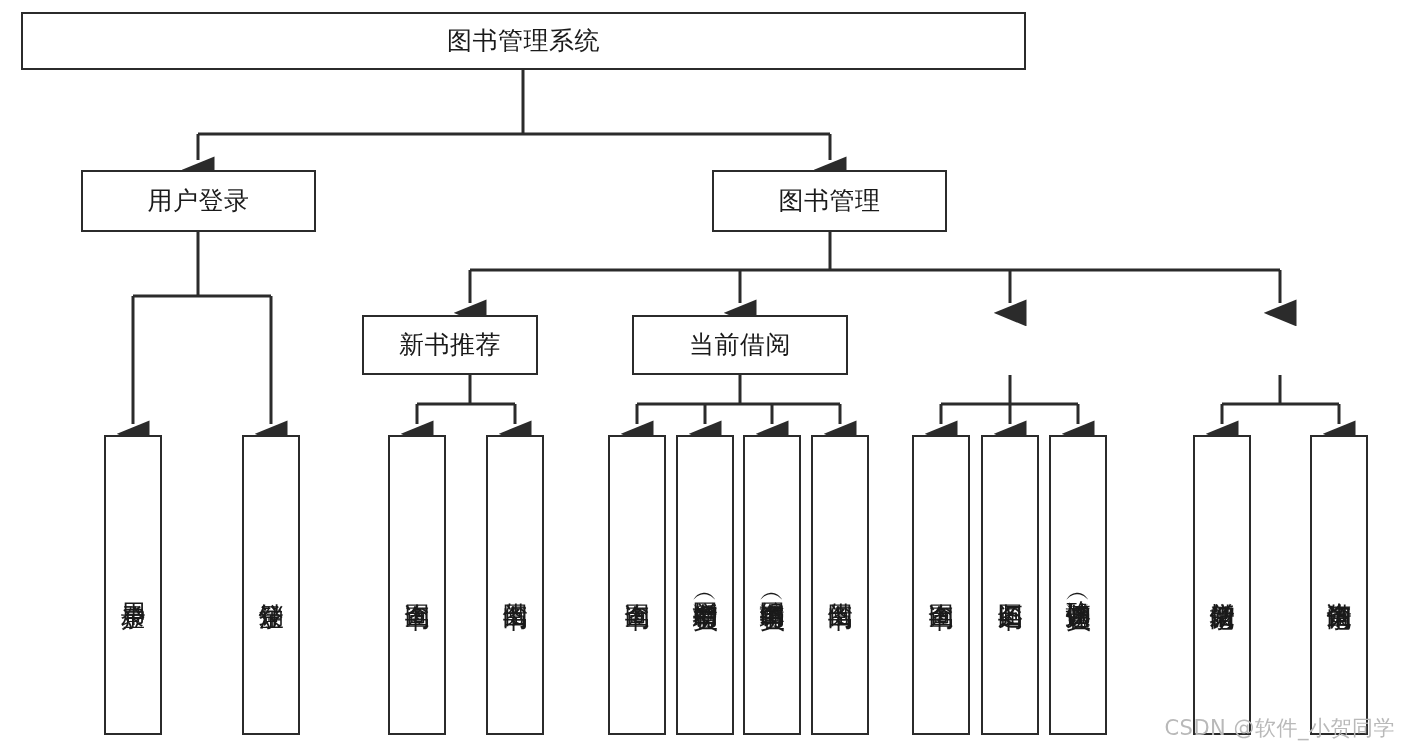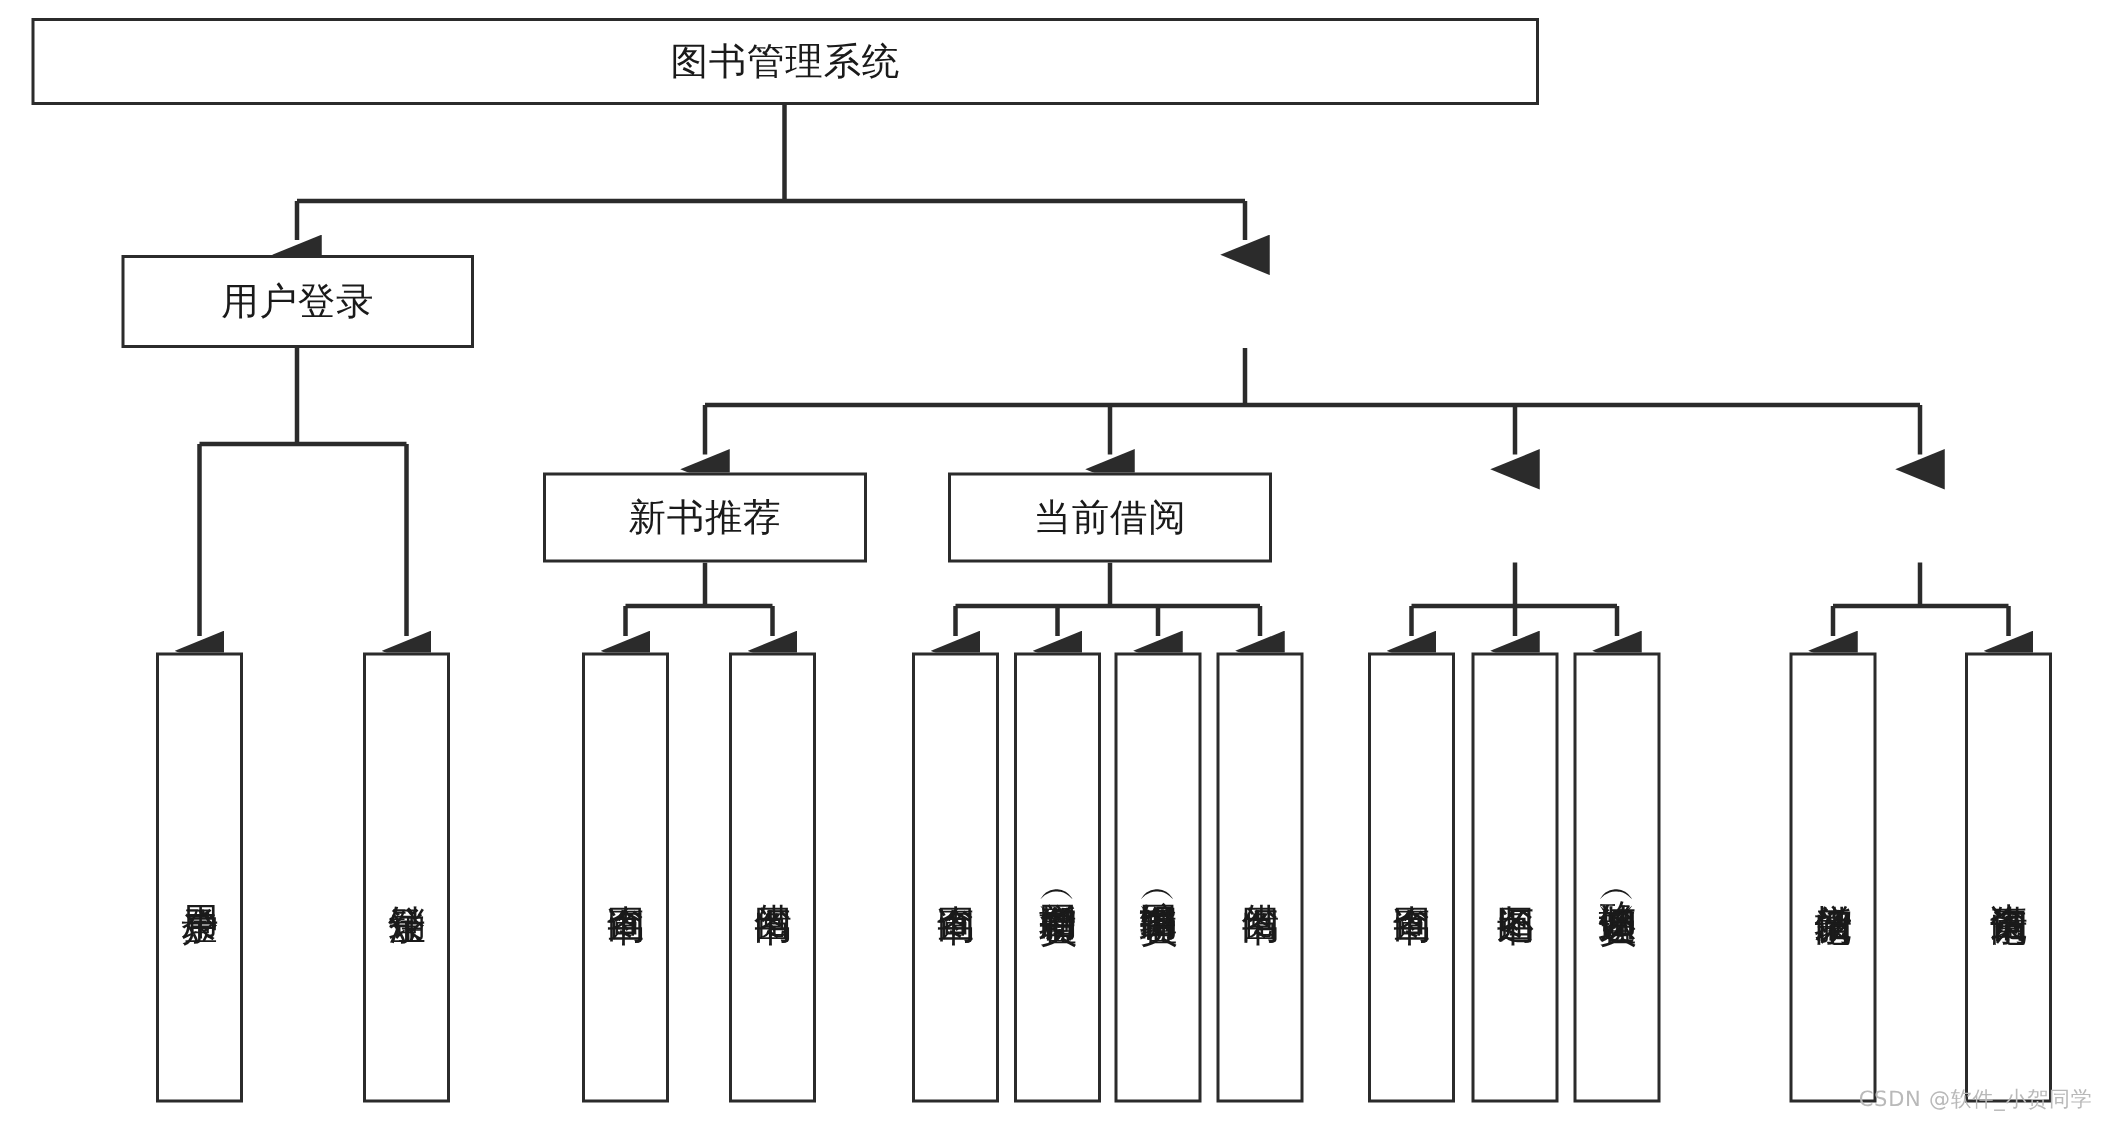--- a/index.html
+++ b/index.html
@@ -54,21 +54,21 @@
   .node.v .vlabel {
     writing-mode: vertical-rl;
     text-orientation: upright;
     display: block;
     text-align: center;
   }
   #watermark {
     position: absolute;
     right: 10px;
     bottom: 5px;
-    font-size: 14px;
+    font-size: 21px;
     color: #b9b9b9;
     letter-spacing: 0.5px;
     white-space: nowrap;
     z-index: 3;
     font-family: "DejaVu Sans", "Liberation Sans", sans-serif;
   }
 </style>
 </head>
 <body>
 
@@ -124,22 +124,25 @@
     </g>
   </svg>
 
   <div class="node h" style="left:21px; top:12px; width:1005px; height:58px;">
     <span>图书管理系统</span>
   </div>
 
   <div class="node h" style="left:81px; top:170px; width:235px; height:62px;">
     <span>用户登录</span>
   </div>
+  <div class="node h" style="left:712px; top:170px; width:235px; height:62px;">
+    <span>图书管理</span>
+  </div>
 
-  <div class="node h" style="left:362px; top:315px; width:216px; height:60px;">
+  <div class="node h" style="left:362px; top:315px; width:176px; height:60px;">
     <span>新书推荐</span>
   </div>
   <div class="node h" style="left:632px; top:315px; width:216px; height:60px;">
     <span>当前借阅</span>
   </div>
 
   <div class="node v" style="left:104px; top:435px; width:58px; height:300px;">
     <span class="vlabel">用户登录</span>
   </div>
   <div class="node v" style="left:242px; top:435px; width:58px; height:300px;">

